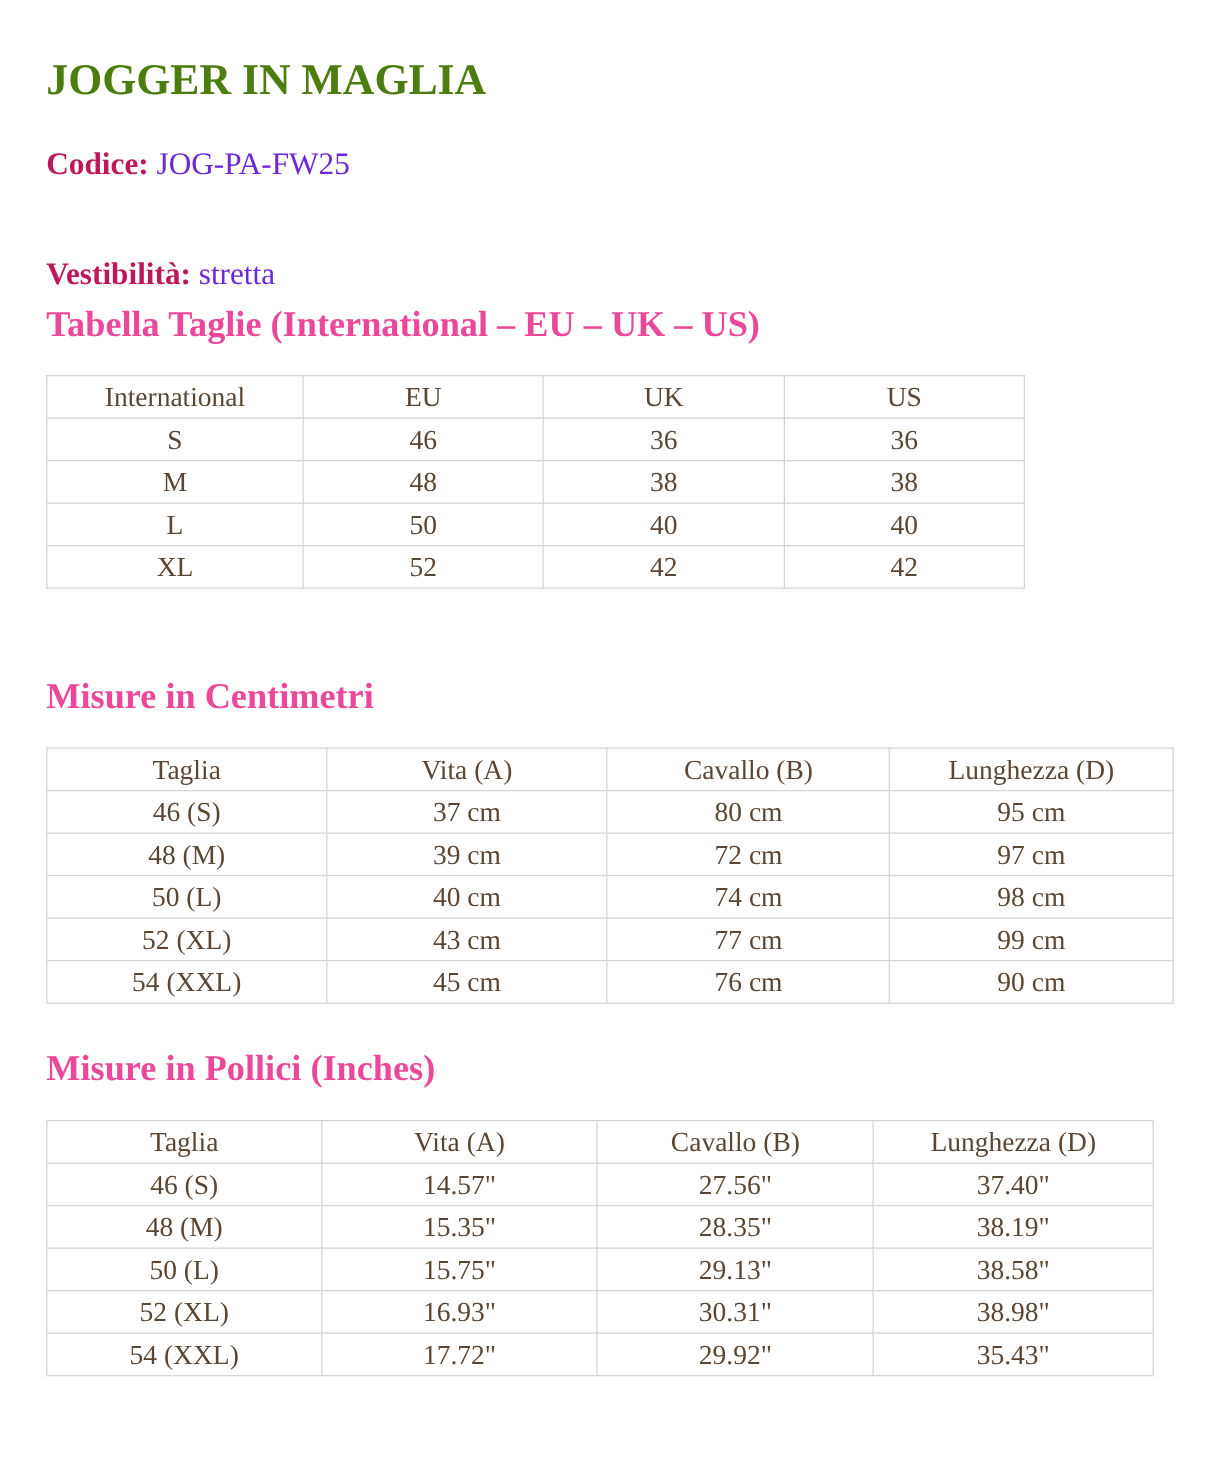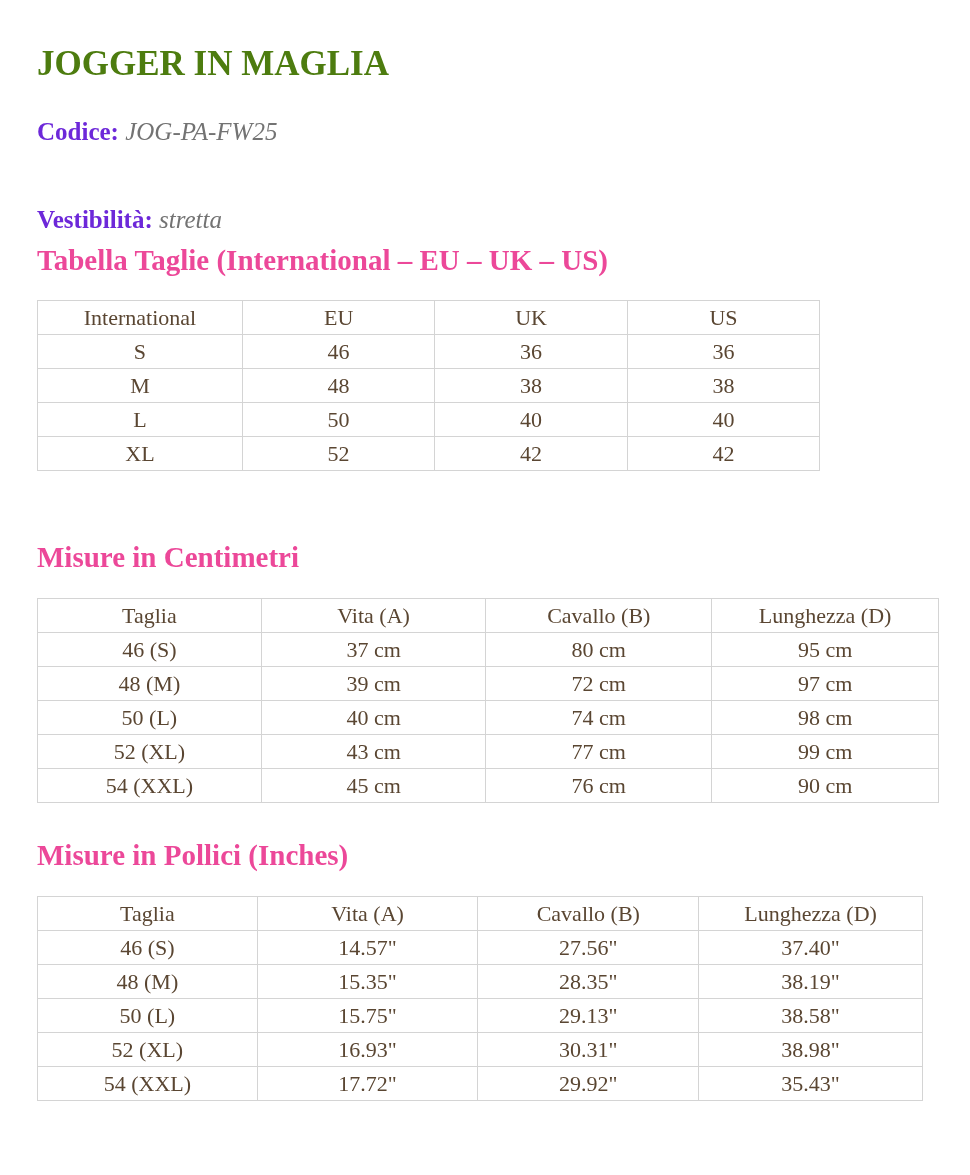--- a/index.html
+++ b/index.html
@@ -8,22 +8,22 @@
       font-family: "DejaVu Serif", "Liberation Serif", serif;
       color: #5a4632;
     }
     .page { position: absolute; left: 37px; top: 0; right: 0; }
     h1 {
       position: absolute; left: 0; top: 44px; margin: 0;
       font-family: "Liberation Serif", serif; font-weight: bold;
       font-size: 35px; color: #4d7c0f; letter-spacing: 0px;
     }
     .meta { position: absolute; left: 0; margin: 0; font-family: "Liberation Serif", serif; font-size: 25px; color: #6b4523; }
-    .meta b { color: #6d28d9; }
-    .meta span.val { font-weight: normal; color: #737373; font-style: italic; }
+    .meta b { color: #be185d; }
+    .meta span.val { font-weight: normal; color: #6d28d9; }
     #meta-code { top: 118px; }
     #meta-fit { top: 180px; margin-top: 26px; }
     h2 {
       position: absolute; left: 0; margin: 0;
       font-family: "Liberation Serif", serif; font-weight: bold;
       font-size: 29px; color: #ec4899;
     }
     #h-sizes { top: 244px; }
     #h-cm { top: 541px; }
     #h-in { top: 839px; }

